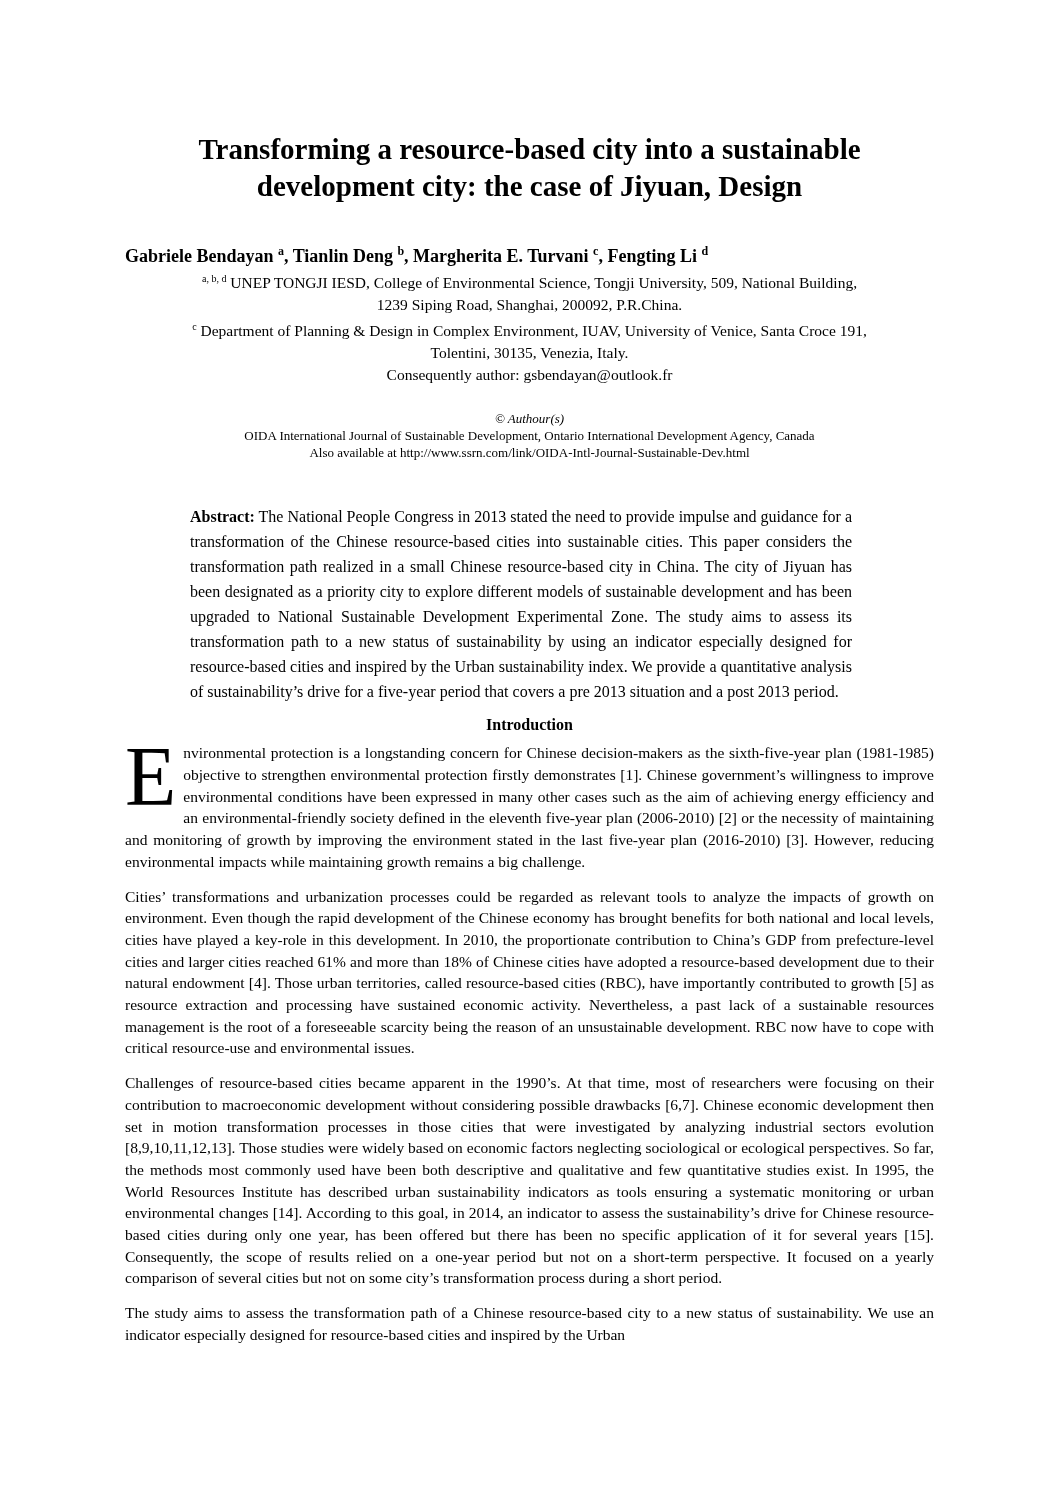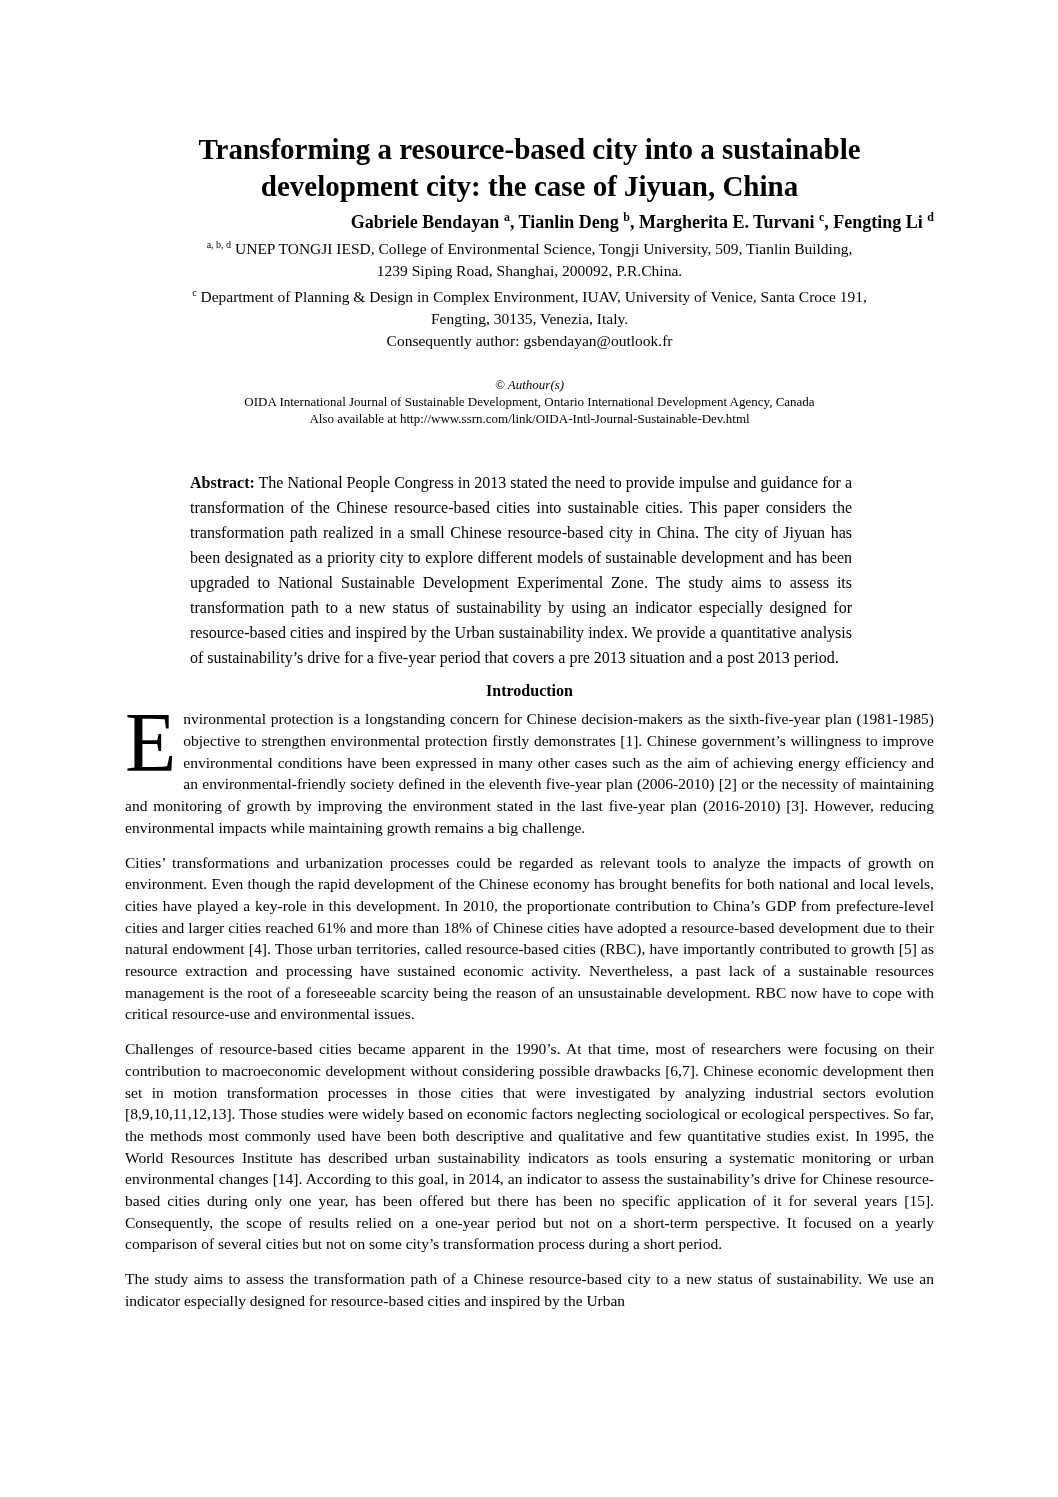--- a/index.html
+++ b/index.html
@@ -20,21 +20,22 @@
     height: 1497px;
     padding: 131px 124px 4px 125px;
   }
   .title {
     text-align: center;
     font-weight: bold;
     font-size: 29px;
     line-height: 37px;
   }
   .authors {
-    text-align: right;
+    margin-top: 34px;
+    text-align: left;
     font-weight: bold;
     font-size: 18px;
     line-height: 24px;
   }
   .authors sup {
     font-size: 12px;
     font-weight: bold;
   }
   .affiliations {
     text-align: center;
@@ -88,32 +89,32 @@
     margin: 3px 7px 0 0;
   }
 </style>
 </head>
 <body>
 
 <div class="page">
 
   <div class="title">
     <div>Transforming a resource-based city into a sustainable</div>
-    <div>development city: the case of Jiyuan, China</div>
+    <div>development city: the case of Jiyuan, Design</div>
   </div>
 
   <div class="authors">
     <span>Gabriele Bendayan </span><sup>a</sup><span>, Tianlin Deng </span><sup>b</sup><span>, Margherita E. Turvani </span><sup>c</sup><span>, Fengting Li </span><sup>d</sup>
   </div>
 
   <div class="affiliations">
-    <div><sup>a, b, d</sup><span> UNEP TONGJI  IESD, College of Environmental Science, Tongji University, 509, Tianlin Building,</span></div>
+    <div><sup>a, b, d</sup><span> UNEP TONGJI  IESD, College of Environmental Science, Tongji University, 509, National Building,</span></div>
     <div>1239 Siping Road, Shanghai, 200092, P.R.China.</div>
     <div><sup>c</sup><span> Department of Planning &amp; Design in Complex Environment, IUAV, University of Venice, Santa Croce 191,</span></div>
-    <div>Fengting, 30135, Venezia, Italy.</div>
+    <div>Tolentini, 30135, Venezia, Italy.</div>
     <div>Consequently author: gsbendayan@outlook.fr</div>
   </div>
 
   <div class="copyright">
     <div class="copyright-authors">© Authour(s)</div>
     <div>OIDA International Journal of Sustainable Development, Ontario International Development Agency, Canada</div>
     <div>Also available at http://www.ssrn.com/link/OIDA-Intl-Journal-Sustainable-Dev.html</div>
   </div>
 
   <div class="abstract">

